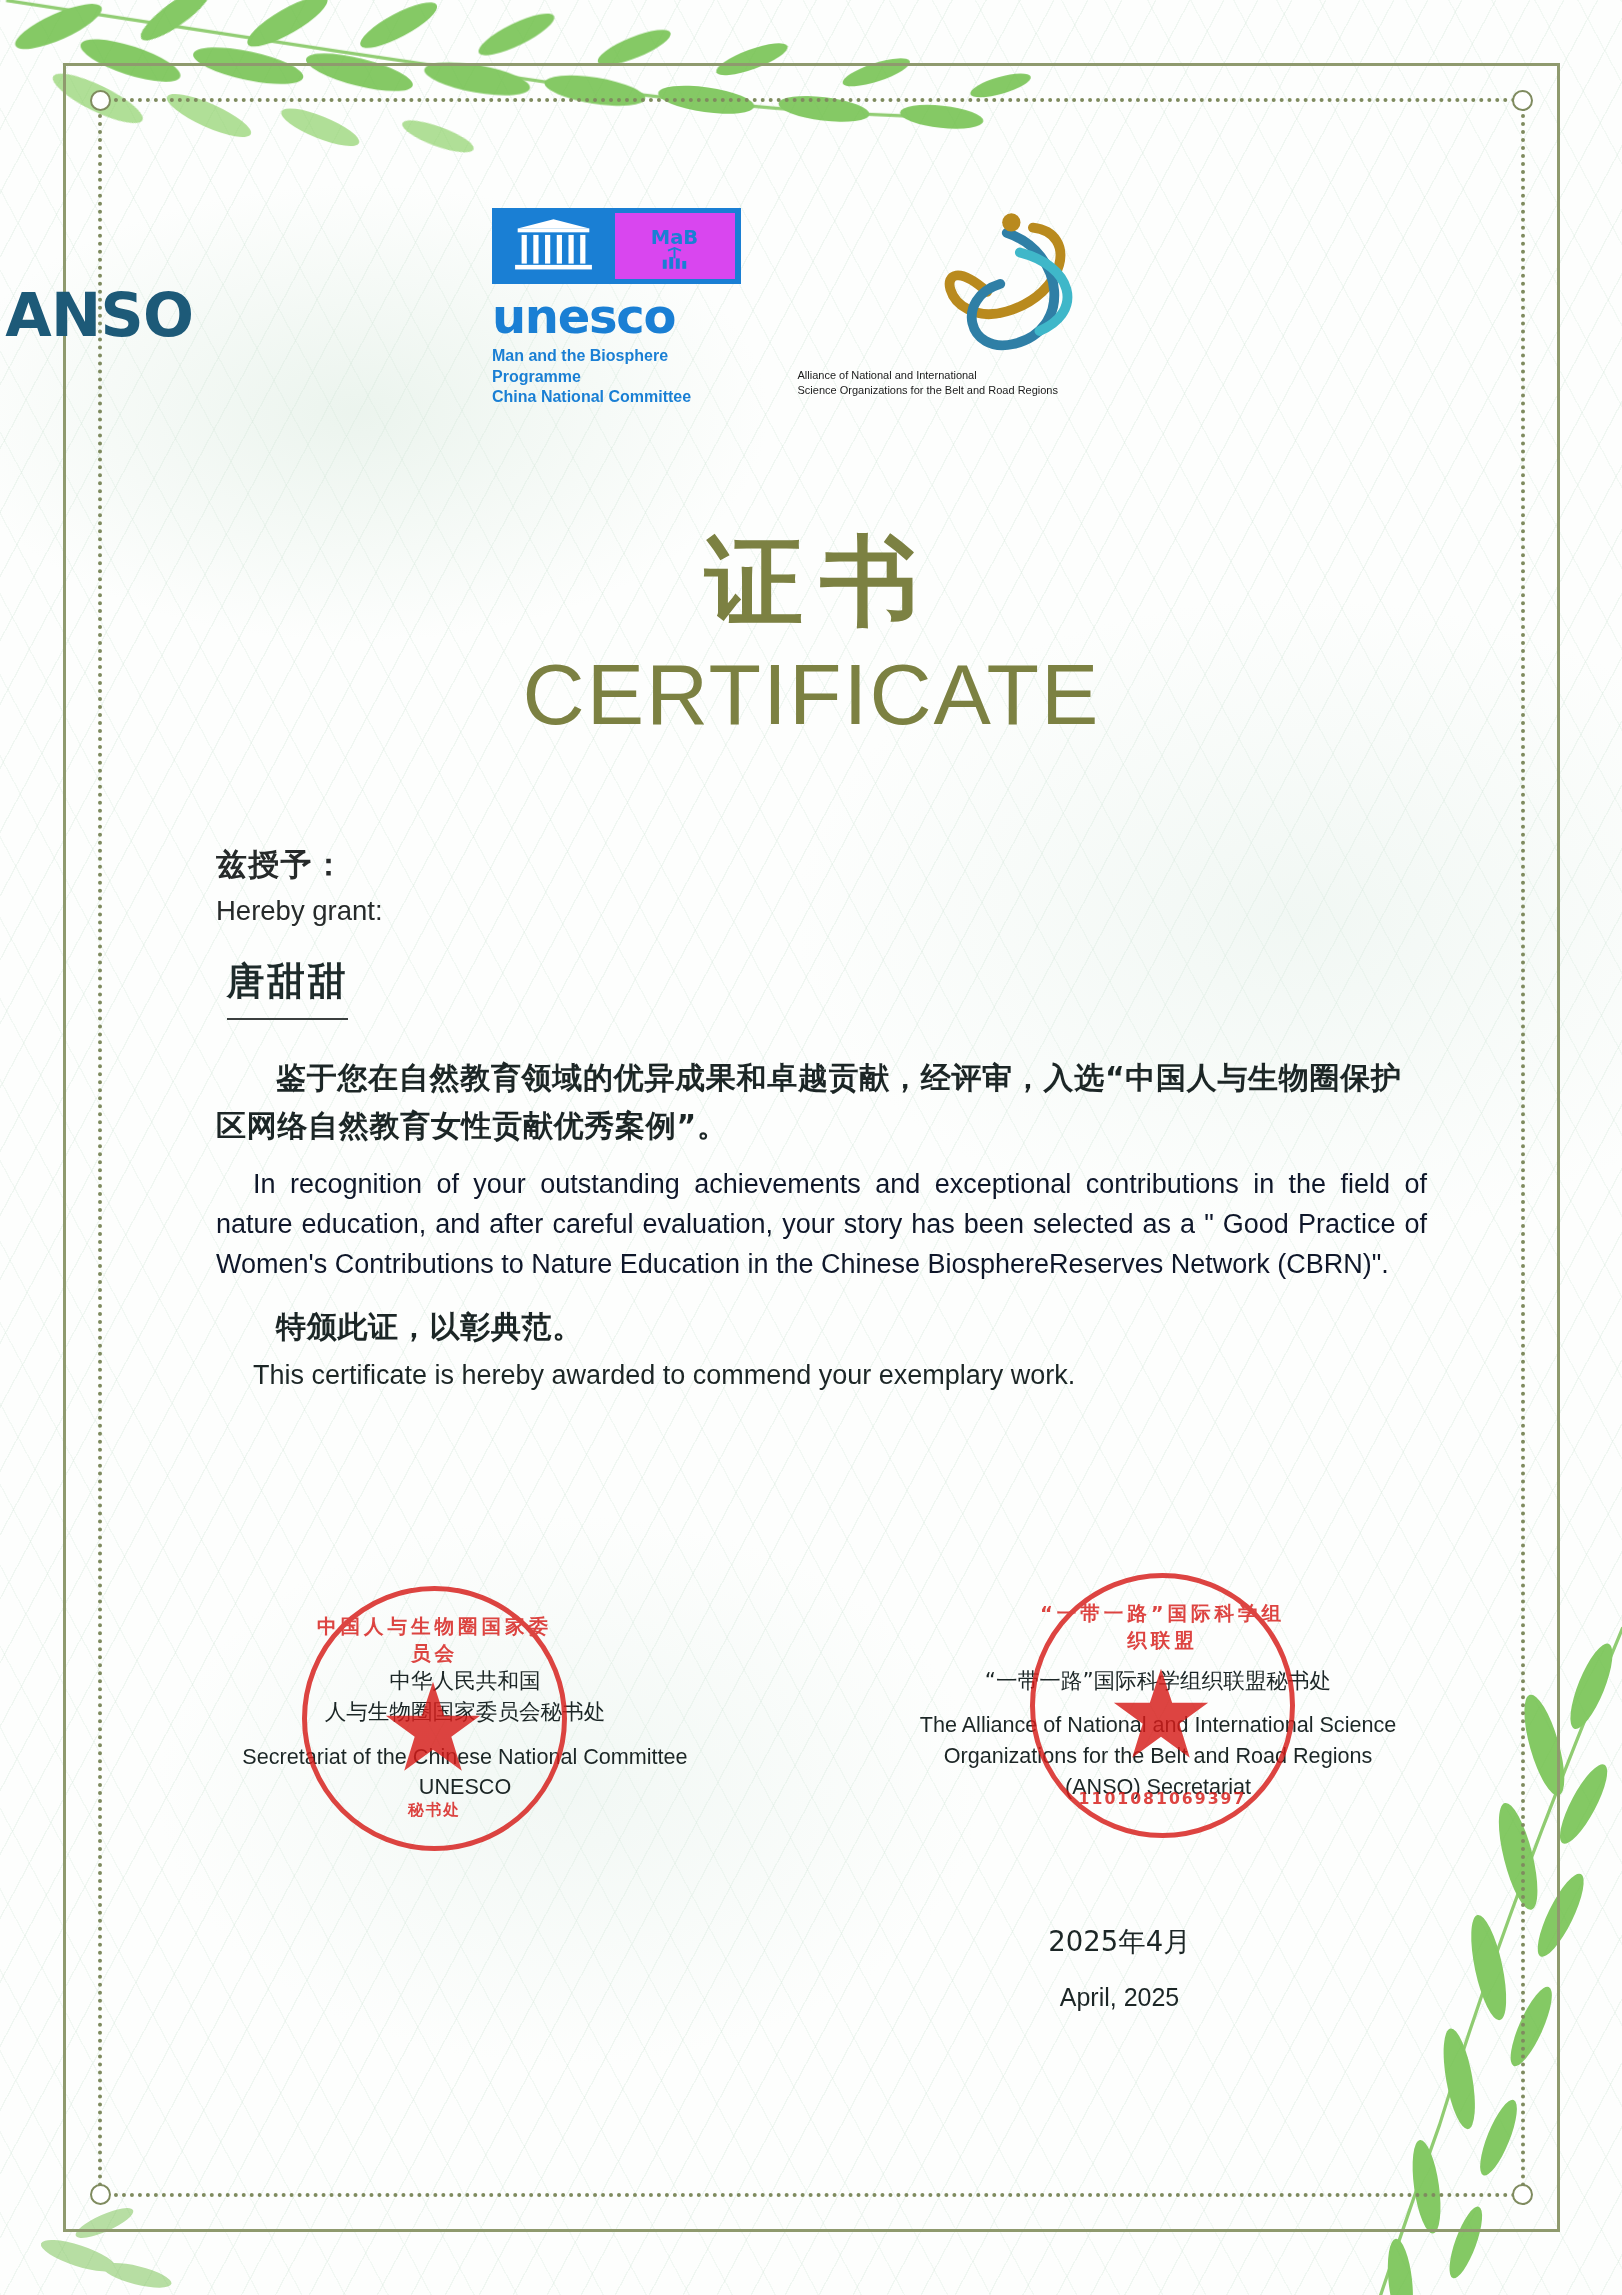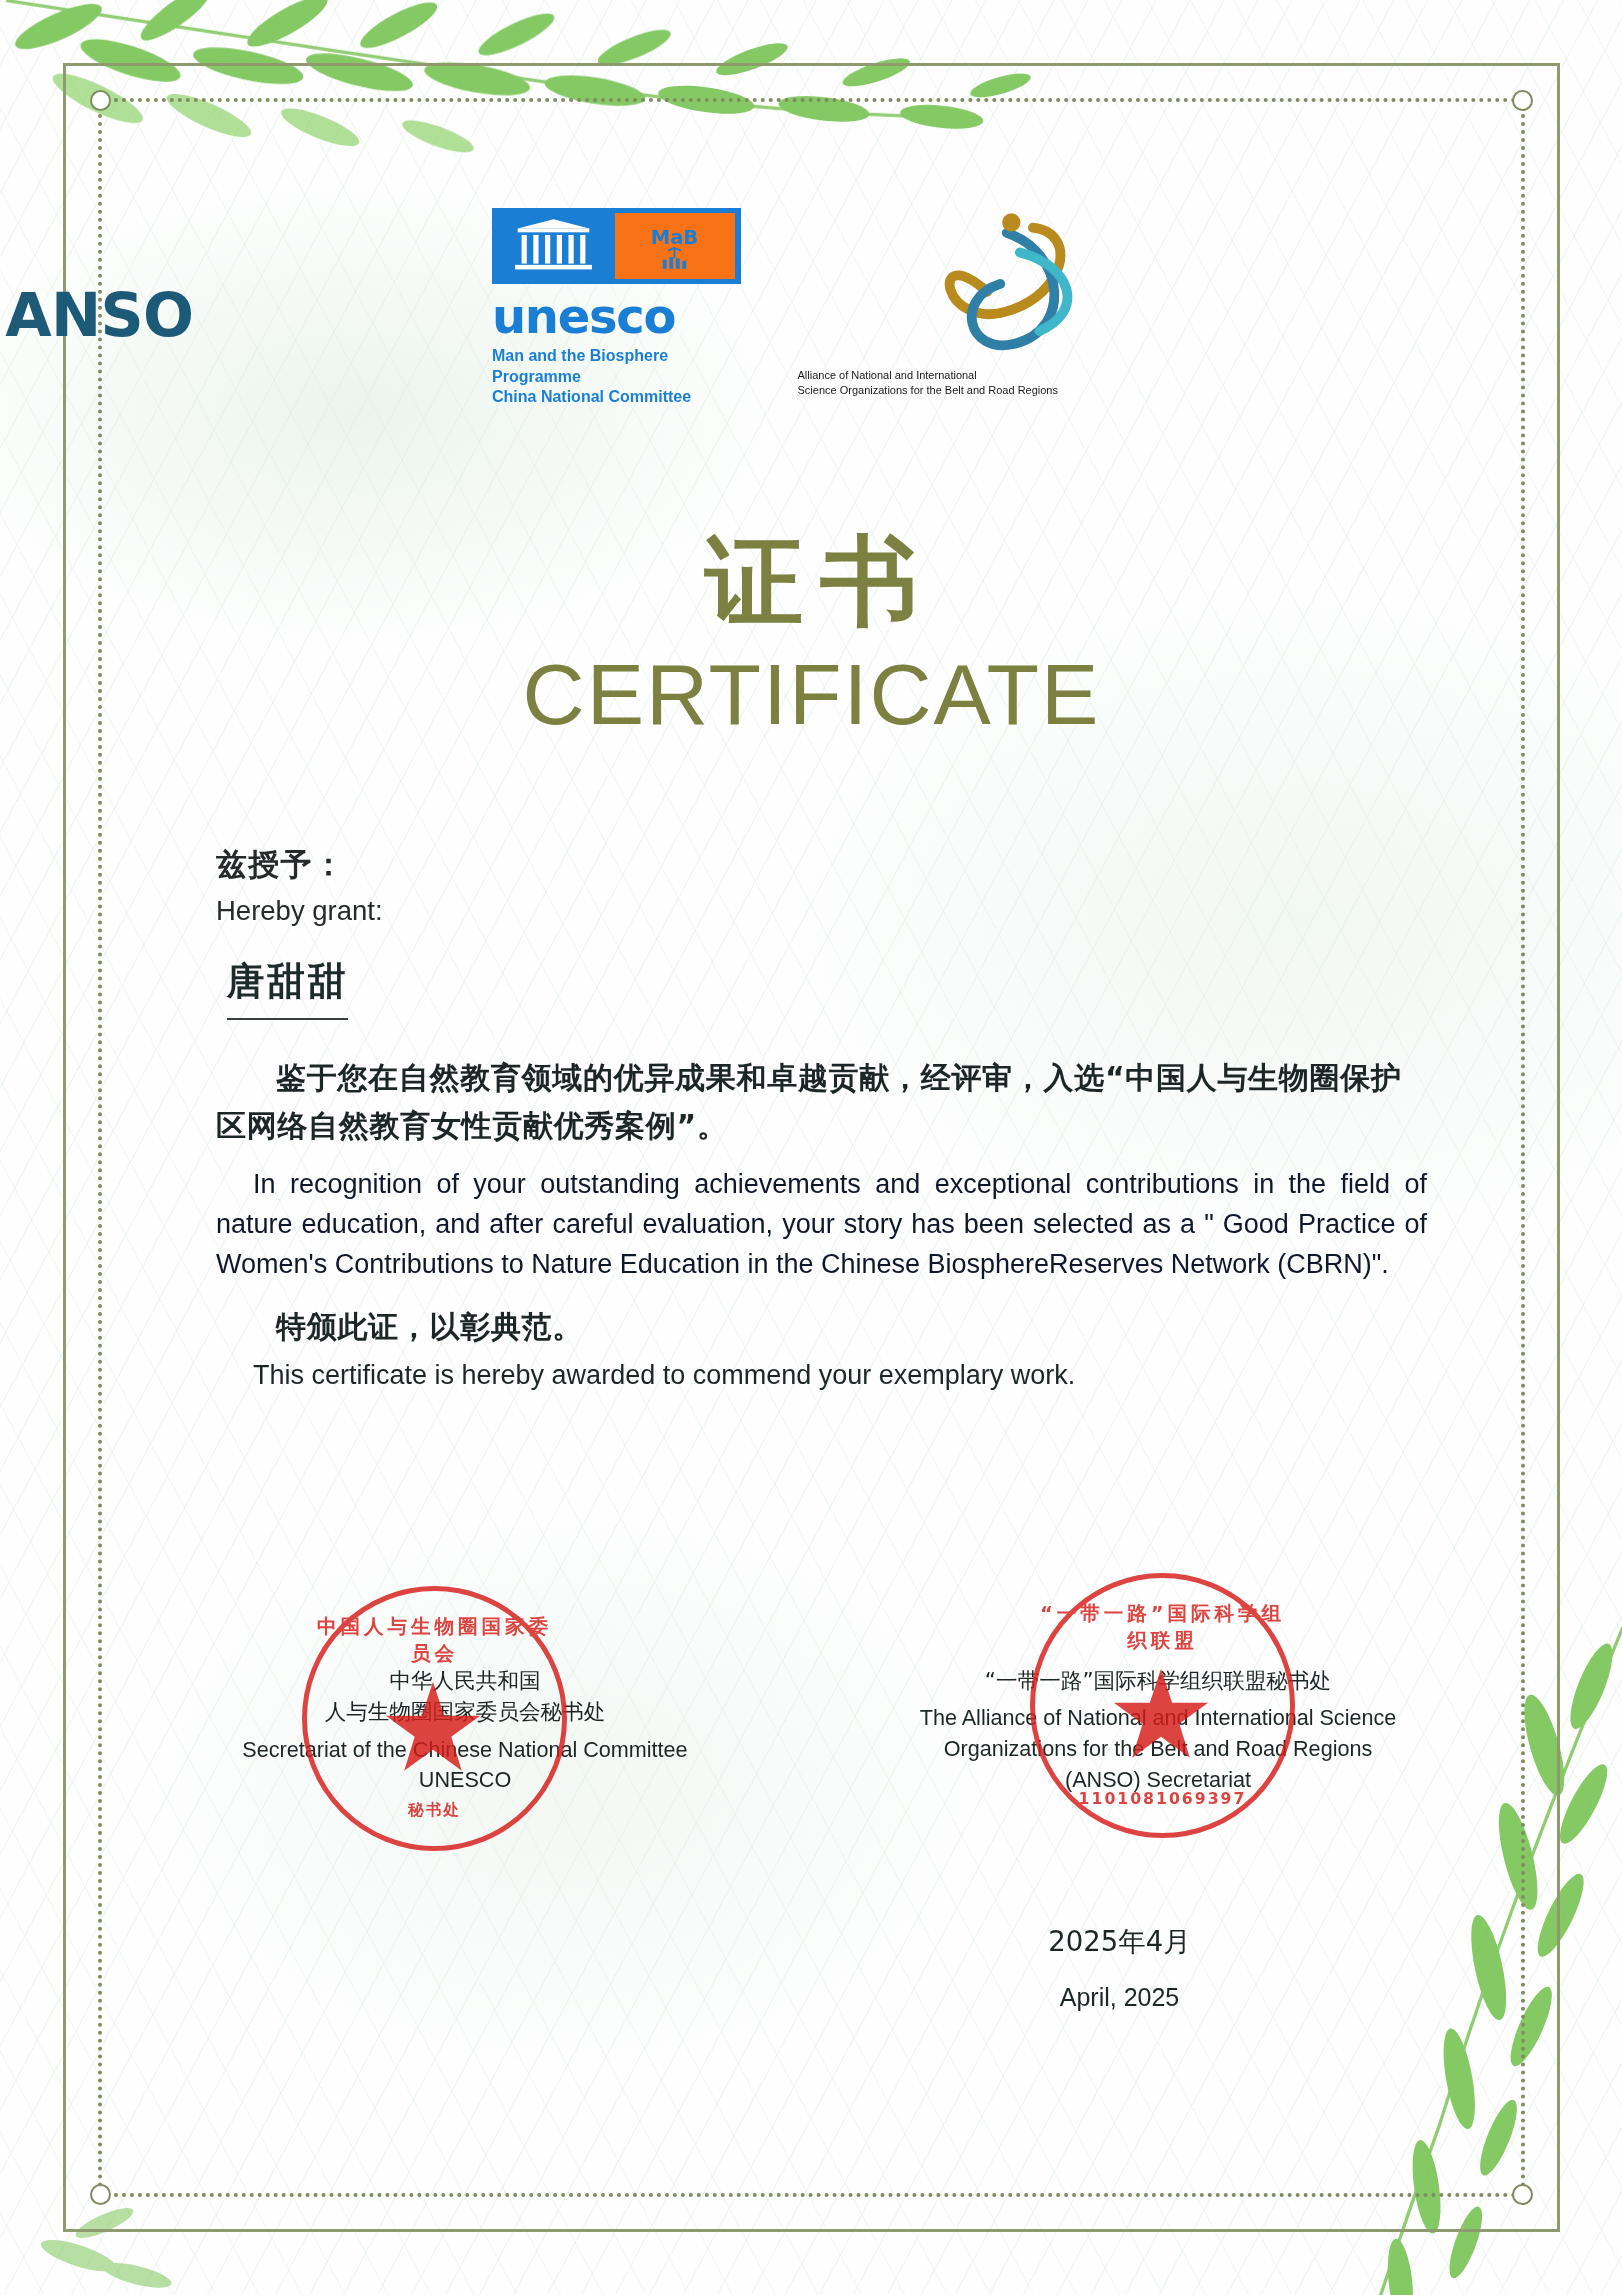--- a/index.html
+++ b/index.html
@@ -79,21 +79,21 @@
     display: flex;
     align-items: stretch;
   }
   .unesco-emblem .temple {
     width: 123px;
     display: flex; align-items: center; justify-content: center;
   }
   .unesco-emblem .mab {
     flex: 1;
     margin: 5.2px 6.5px 5.2px 0;
-    background: #f97316;
+    background: #d946ef;
     display: flex; align-items: center; justify-content: center;
   }
   .unesco-word {
     font-family: "DejaVu Sans", sans-serif;
     font-weight: bold;
     font-size: 48px;
     letter-spacing: -1.3px;
     color: #1a7fd4;
     line-height: 1;
     margin-top: 7.9px;
@@ -241,21 +241,21 @@
     font-family: "DejaVu Sans", sans-serif;
     font-size: 21.6px;
     color: #1c2626;
     line-height: 1.45;
   }
   .sig-en {
     font-family: "Liberation Sans", sans-serif;
     font-size: 21.6px;
     color: #1c2626;
     line-height: 1.42;
-    margin-top: 7px;
+    margin-top: 14px;
   }
   .stamp {
     position: absolute;
     width: 255px; height: 255px;
     border: 5.9px solid #d61b18;
     border-radius: 50%;
     opacity: 0.82;
     pointer-events: none;
   }
   .stamp-left { left: 151px; top: -79px; }

